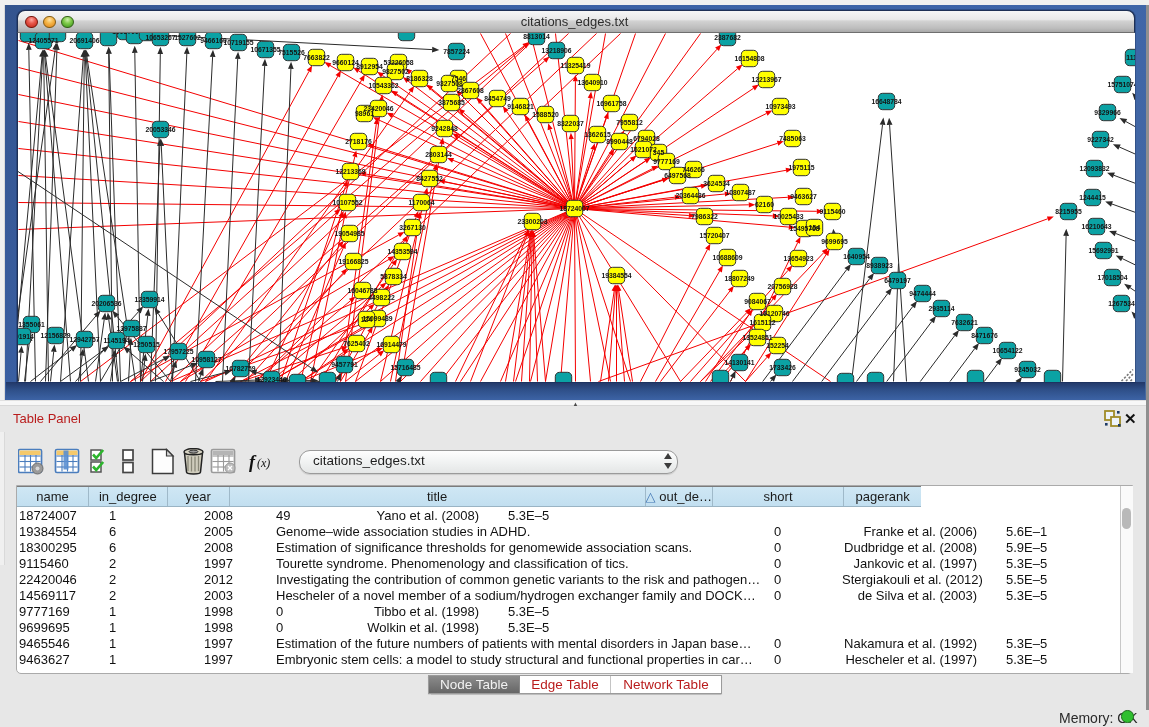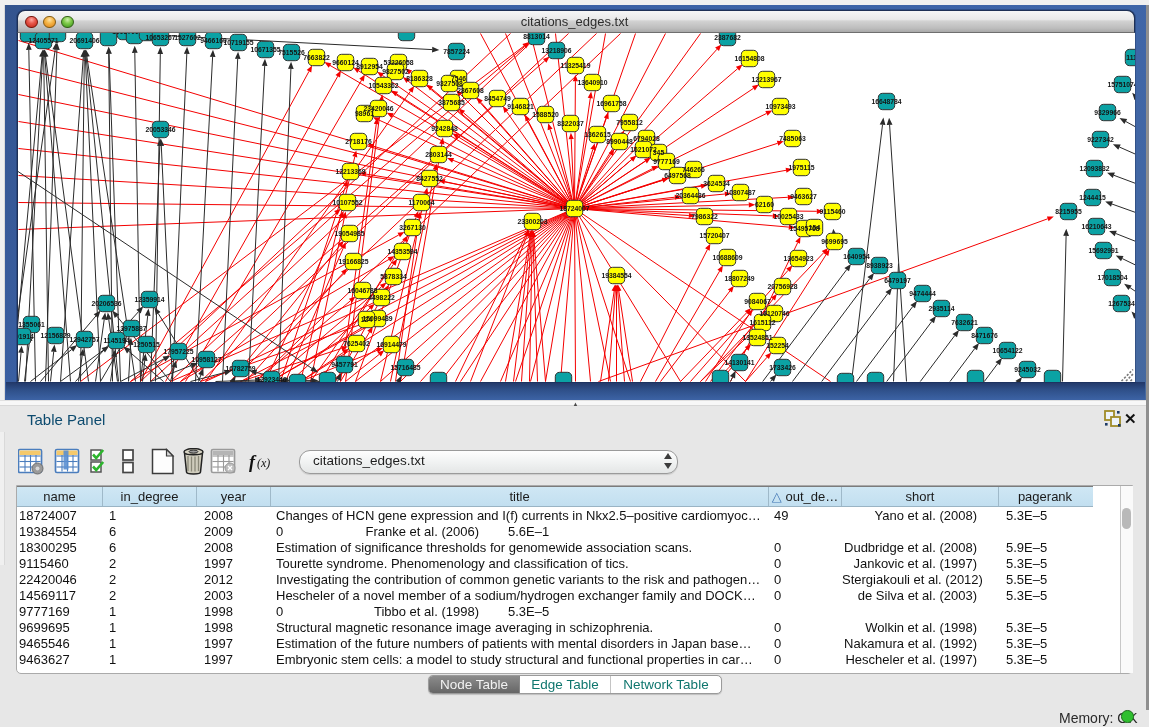--- a/index.html
+++ b/index.html
@@ -12,37 +12,37 @@
 #titlebar{left:17px;top:10px;width:1118px;height:23px;border-radius:8px 8px 0 0;background:linear-gradient(#f6f6f6 0%,#e9e9e9 40%,#d2d2d2 48%,#bdbdbd 82%,#a8a8a8 100%);border-bottom:1px solid #6f6f6f;border-top:1px solid #1e3055;border-left:1px solid #1e3055;border-right:1px solid #1e3055}
 #title{left:0;top:14px;width:1149px;text-align:center;font-size:13px;color:#2e2e2e}
 .tl{top:15.5px;width:12.5px;height:12.5px;border-radius:50%}
 #tlr{left:25px;background:radial-gradient(circle at 50% 28%,#ffa9a2 0%,#e85a4e 40%,#d0382a 75%,#861509 100%);border:1px solid #76150c}
 #tly{left:43px;background:radial-gradient(circle at 50% 28%,#ffe3a8 0%,#f5b84a 40%,#e8962a 75%,#8f5a0e 100%);border:1px solid #845c12}
 #tlg{left:61px;background:radial-gradient(circle at 50% 28%,#ccefab 0%,#82cc4c 40%,#54a82c 75%,#285f10 100%);border:1px solid #35621a}
 #canvas{left:17.5px;top:32.5px}
 #splitter{left:0;top:400px;width:1146px;height:6px;background:#f7f7f7;border-top:1px solid #e0e0e0;border-bottom:1px solid #d8d8d8}
 #splitcaret{left:571px;top:401.5px;width:9px;height:4px;font-size:6px;color:#4a4a4a;text-align:center;line-height:4px;overflow:hidden}
 #tpbar{left:0;top:406px;width:1146px;height:26px;background:#e7e7e7}
-#tptitle{left:27px;top:411px;font-size:15px;color:#0c4a6e}
+#tptitle{left:13px;top:411px;font-size:13px;color:#b91c1c}
 #tpclose{left:1124px;top:410px;font-size:15px;font-weight:bold;color:#111}
 #toolbar{left:0;top:432px;width:1146px;height:50px}
 #combo{left:299px;top:449.5px;width:379px;height:24px;background:linear-gradient(#fefefe,#eef0f0 60%,#e4e6e6);border:1px solid #9a9a9a;border-radius:11px;box-shadow:0 1px 1px rgba(0,0,0,.12)}
 #combotext{left:313px;top:453px;font-size:13.5px;color:#1d1d1d}
 #card{left:16px;top:485px;width:1117px;height:189px;background:#fff;border:1px solid #aaa;border-radius:0 0 5px 5px}
-#thead{left:17px;top:485.5px;width:1076px;height:21.5px;background:linear-gradient(#cfe7f4,#c2dff0);border-top:1px solid #7b7b7b;border-bottom:1px solid #9ab4c4;display:flex;font-size:13px;color:#1a1a1a}
+#thead{left:17px;top:485.5px;width:904px;height:21.5px;background:linear-gradient(#cfe7f4,#c2dff0);border-top:1px solid #7b7b7b;border-bottom:1px solid #9ab4c4;display:flex;font-size:13px;color:#1a1a1a}
 #thead div{border-right:1px solid #9fb9c9;display:flex;align-items:center;justify-content:center;height:100%}
 #tbody{left:17px;top:508px;width:1076px;font-size:13px;color:#111}
 .tr{display:flex;height:16px;line-height:16px;white-space:nowrap}
 .c1{width:86px;padding-left:2px}.c2{width:94px;padding-left:6px}.c3{width:74px;padding-left:7px}
 .c4{width:498px;padding-left:5px;overflow:hidden}.c5{width:73px;padding-left:5px}
 .c6{width:157px;text-align:right;overflow:hidden;padding-right:22px}.c7{width:92px;padding-left:7px}
 #vsb{left:1119.5px;top:486px;width:13.5px;height:187px;background:#fafafa;border-left:1px solid #c8c8c8}
 #vsbthumb{left:1121.5px;top:508px;width:9px;height:21px;background:#b9b9b9;border-radius:5px}
-#segwrap{left:428px;top:674.5px;width:294px;height:19px;border:1px solid #9b9b9b;border-radius:5px;background:#fff;display:flex;font-size:13.5px;overflow:hidden;box-shadow:0 .5px 1px rgba(0,0,0,.18)}
-.seg{display:flex;align-items:center;justify-content:center;height:100%;color:#0f766e}
+#segwrap{left:428px;top:674.5px;width:294px;height:19px;border:1px solid #9b9b9b;border-radius:0;background:#fff;display:flex;font-size:13.5px;overflow:hidden;box-shadow:0 .5px 1px rgba(0,0,0,.18)}
+.seg{display:flex;align-items:center;justify-content:center;height:100%;color:#b91c1c}
 #seg1{width:91px;background:linear-gradient(#8c8c8c,#666);color:#f2f2f2;border-right:1px solid #888}
 #seg2{width:91px;border-right:1px solid #c4c4c4}
 #seg3{width:110px}
 #memtxt{left:1059px;top:710px;font-size:14px;color:#2a2a2a}
 #memdot{left:1121px;top:710px;width:12.5px;height:12.5px;border-radius:50%;background:#2fbf2f;border:1.5px solid #1c6e1c}
 </style></head>
 <body>
 <div class="abs" id="topstrip"></div>
 <div class="abs" id="leftstrip"></div>
 <div class="abs" id="frame"></div>
@@ -430,29 +430,29 @@
     <div style="width:498px">title</div>
  <div style="width:73px"><span style="color:#3f74b3">△</span>&nbsp;out_de…</div>
     <div style="width:157px">short</div>
  <div style="width:92px;border-right:none">pagerank</div>
 </div>
 <div class="abs" id="tbody">
     <div class="tr">
       <div class="c1">18724007</div>
       <div class="c2">1</div>
       <div class="c3">2008</div>
-      <div class="c4">Changes of HCN gene expression and I(f) currents in Nkx2.5–positive cardiomyoc…</div>
       <div class="c5">49</div>
       <div class="c6">Yano et al. (2008)</div>
       <div class="c7">5.3E–5</div>
     </div>
     <div class="tr">
       <div class="c1">19384554</div>
       <div class="c2">6</div>
-      <div class="c3">2009</div>
+      <div class="c3">2005</div>
+      <div class="c4">Genome–wide association studies in ADHD.</div>
       <div class="c5">0</div>
       <div class="c6">Franke et al. (2006)</div>
       <div class="c7">5.6E–1</div>
     </div>
     <div class="tr">
       <div class="c1">18300295</div>
       <div class="c2">6</div>
       <div class="c3">2008</div>
       <div class="c4">Estimation of significance thresholds for genomewide association scans.</div>
       <div class="c5">0</div>
@@ -491,21 +491,20 @@
       <div class="c2">1</div>
       <div class="c3">1998</div>
       <div class="c5">0</div>
       <div class="c6">Tibbo et al. (1998)</div>
       <div class="c7">5.3E–5</div>
     </div>
     <div class="tr">
       <div class="c1">9699695</div>
       <div class="c2">1</div>
       <div class="c3">1998</div>
-      <div class="c4">Structural magnetic resonance image averaging in schizophrenia.</div>
       <div class="c5">0</div>
       <div class="c6">Wolkin et al. (1998)</div>
       <div class="c7">5.3E–5</div>
     </div>
     <div class="tr">
       <div class="c1">9465546</div>
       <div class="c2">1</div>
       <div class="c3">1997</div>
       <div class="c4">Estimation of the future numbers of patients with mental disorders in Japan base…</div>
       <div class="c5">0</div>

